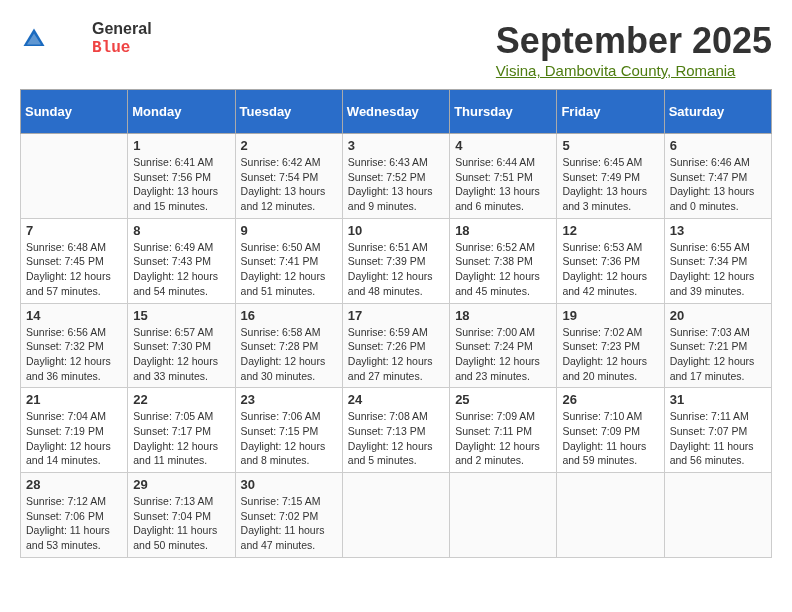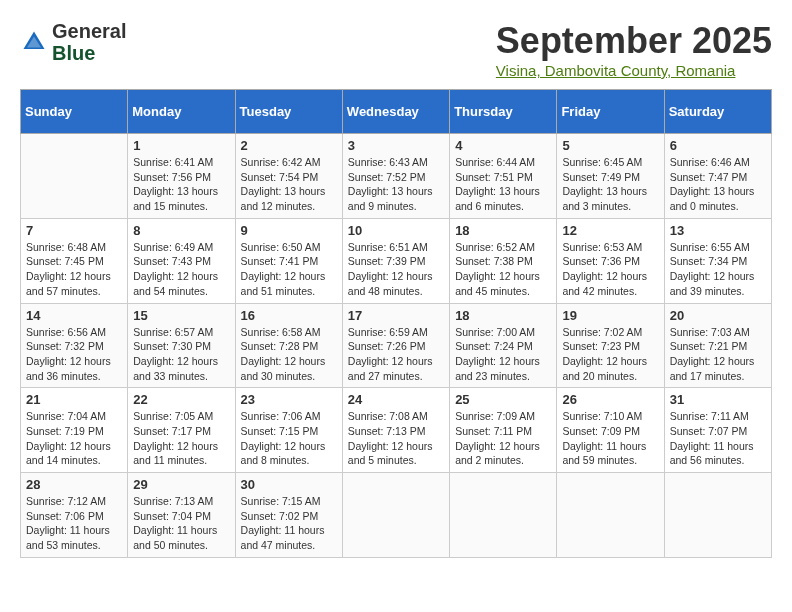--- a/index.html
+++ b/index.html
@@ -15,26 +15,27 @@
       justify-content: space-between;
       align-items: flex-start;
       margin-bottom: 10px;
     }
     .logo {
       display: flex;
       align-items: center;
       gap: 4px;
     }
     .logo-text {
-      font-size: 20px;
+      font-size: 16px;
       font-weight: bold;
       line-height: 1.1;
+      margin-left: 40px;
     }
     .logo-general { color: #333; }
-    .logo-blue { color: #14532d; }
+    .logo-blue { color: #ef4444; font-family: Liberation Mono, monospace; }
     .logo-icon {
       width: 28px;
       height: 28px;
     }
     .title-block {
     }
     .month-title {
       font-size: 36px;
       font-weight: bold;
       color: #333;

